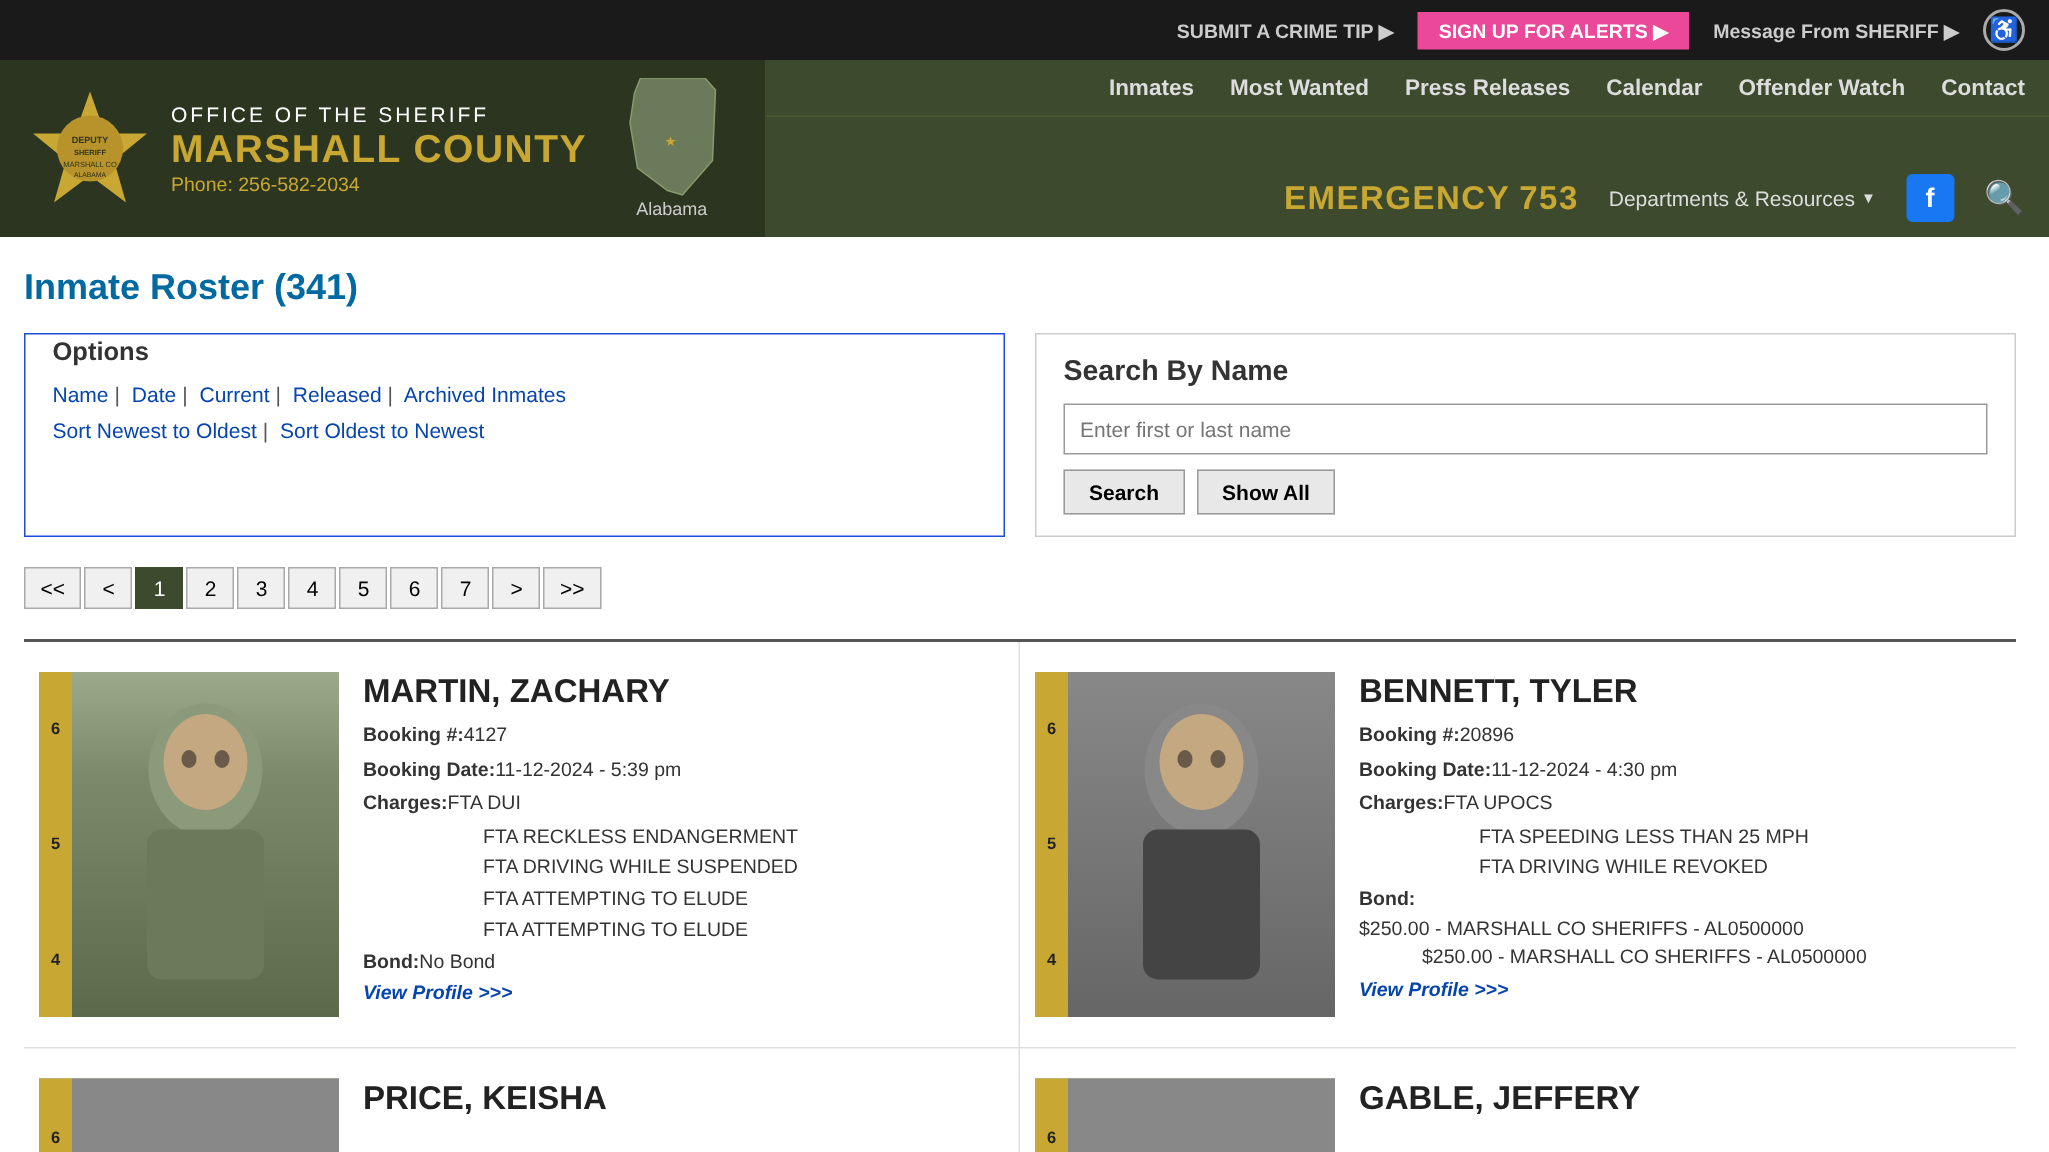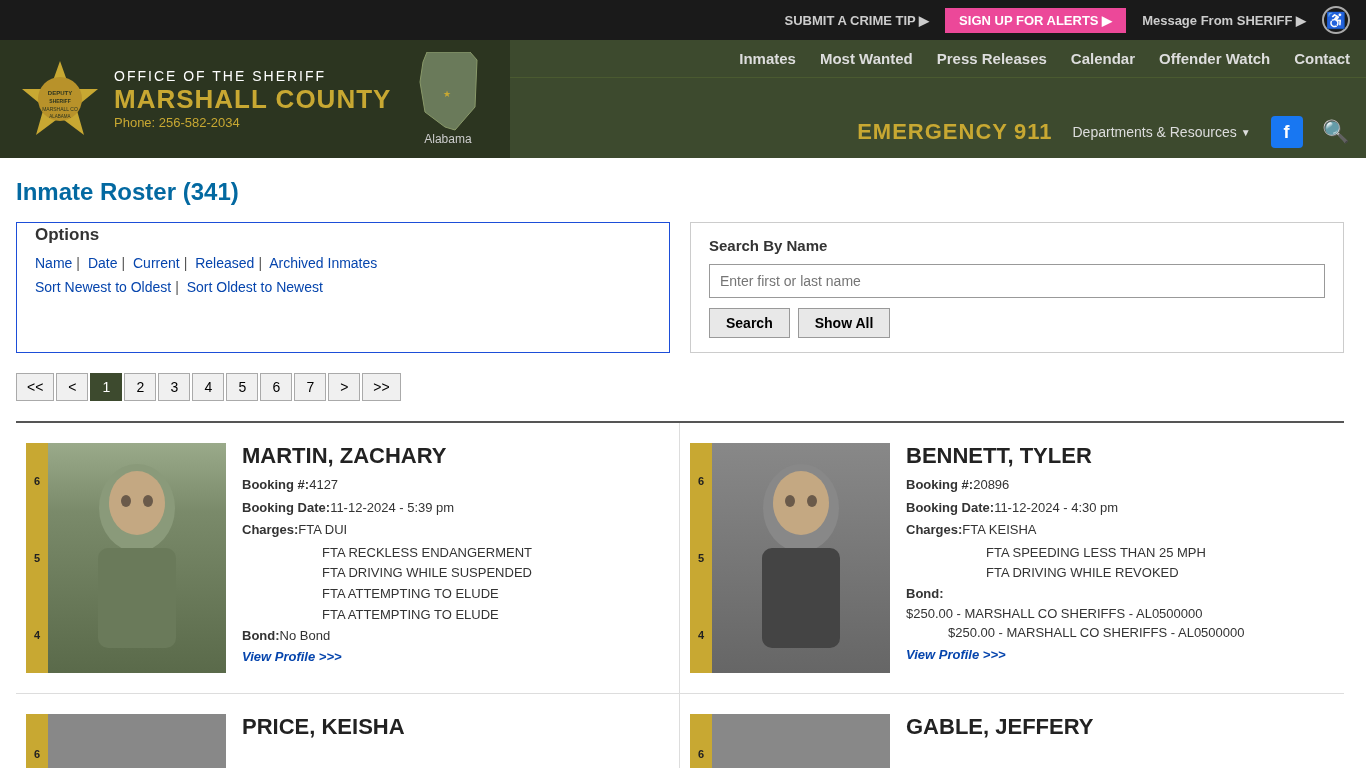--- a/index.html
+++ b/index.html
@@ -173,21 +173,21 @@
     .sort-links { font-size: 14px; }
     .sort-links a { color: #0645ad; text-decoration: none; }
     .sort-links span { color: #555; margin: 0 4px; }
 
     .search-box {
       flex: 1;
       border: 1px solid #ccc;
       padding: 14px 18px;
     }
     .search-by-name {
-      font-size: 15px;
+      font-size: 19px;
       font-weight: bold;
       margin-bottom: 10px;
     }
     .search-input {
       width: 100%;
       border: 1px solid #999;
       padding: 8px 10px;
       font-size: 14px;
       margin-bottom: 10px;
       outline: none;
@@ -343,21 +343,21 @@
     <div class="nav-top">
       <a href="#">Inmates</a>
       <a href="#">Most Wanted</a>
       <a href="#">Press Releases</a>
       <a href="#">Calendar</a>
       <a href="#">Offender Watch</a>
       <a href="#">Contact</a>
     </div>
     <div class="nav-bottom">
       <div class="emergency-text">
-        <span>EMERGENCY</span> <span>911</span>
+        <span>EMERGENCY</span> <span>753</span>
       </div>
       <div class="dept-resources">Departments &amp; Resources</div>
       <div class="fb-icon">f</div>
       <div class="search-icon-btn">🔍</div>
     </div>
   </div>
 </div>
 
 <div class="main-content">
   <h2 class="page-title">Inmate Roster (341)</h2>
@@ -470,21 +470,21 @@
       </div>
       <div class="inmate-info">
         <div class="inmate-name">BENNETT, TYLER</div>
         <div class="inmate-detail">
           <strong>Booking #:</strong><span>20896</span>
         </div>
         <div class="inmate-detail">
           <strong>Booking Date:</strong><span>11-12-2024 - 4:30 pm</span>
         </div>
         <div class="inmate-detail">
-          <strong>Charges:</strong><span>FTA KEISHA</span>
+          <strong>Charges:</strong><span>FTA UPOCS</span>
         </div>
         <div class="inmate-charges-list">
           <div>FTA SPEEDING LESS THAN 25 MPH</div>
           <div>FTA DRIVING WHILE REVOKED</div>
         </div>
         <div class="inmate-detail">
           <strong>Bond:</strong>
           <div>$250.00 - MARSHALL CO SHERIFFS - AL0500000</div>
           <div style="margin-left:42px;">$250.00 - MARSHALL CO SHERIFFS - AL0500000</div>
         </div>

